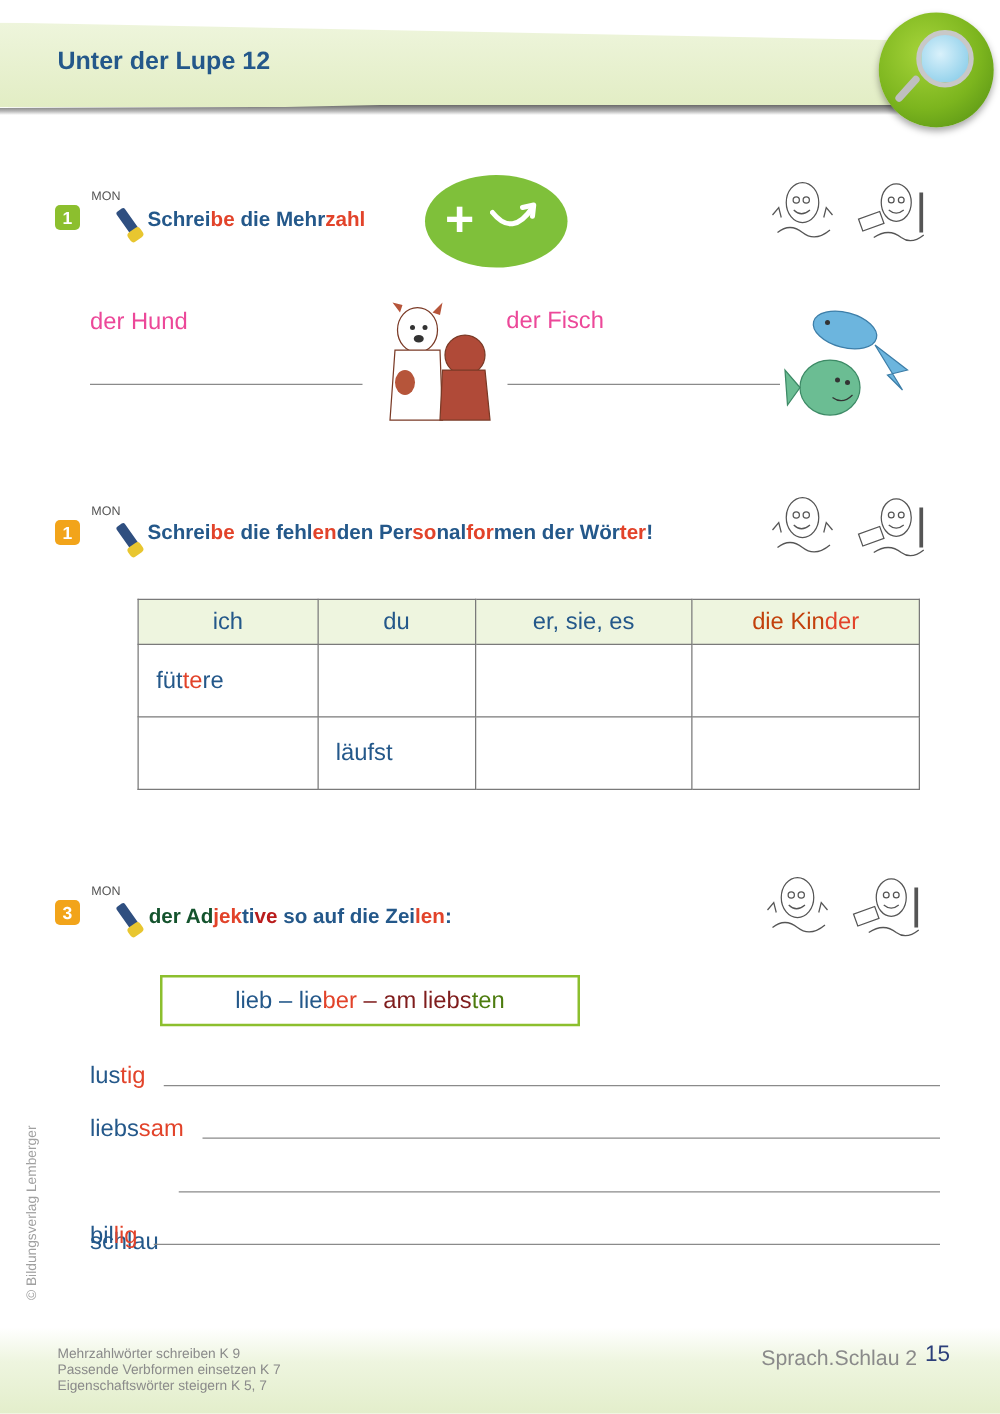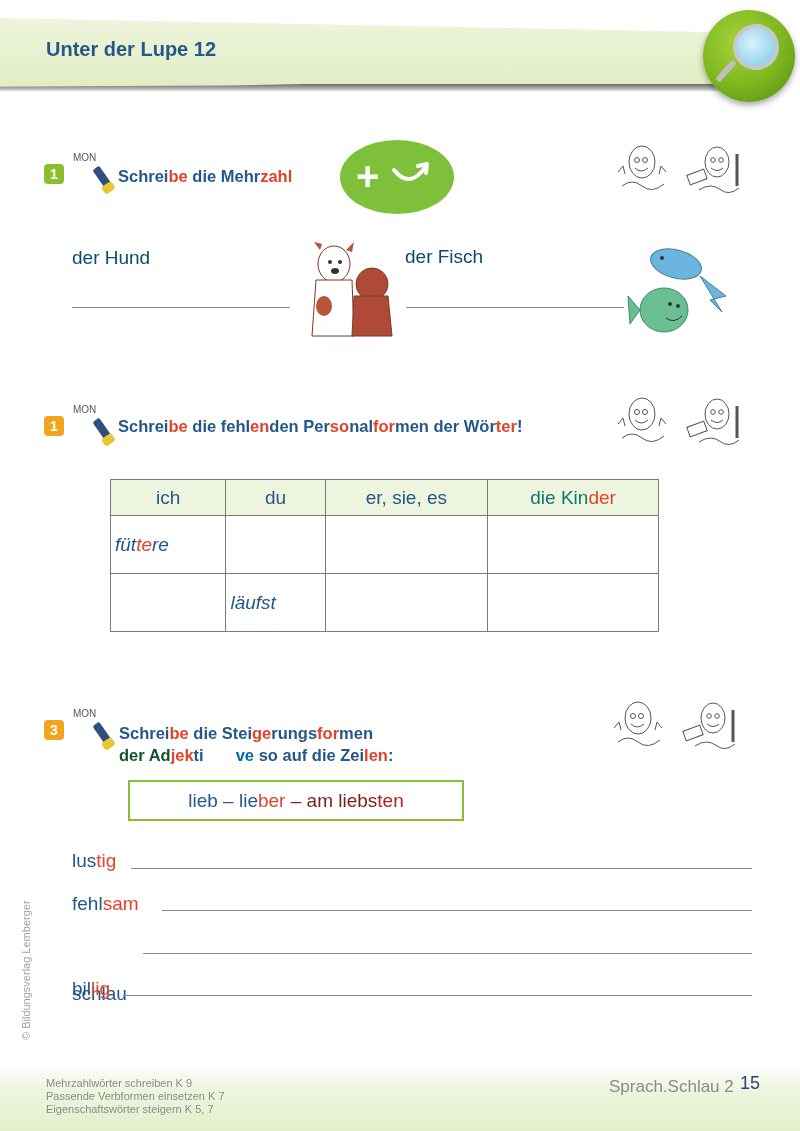--- a/index.html
+++ b/index.html
@@ -30,28 +30,28 @@
   .task { position:absolute; font-size:16.5px; font-weight:bold; line-height:22px; color:#24588a; }
 
   .plus-badge { position:absolute; left:340px; top:140px; width:114px; height:74px; border-radius:50%;
      background:#7fc03a; }
   .plus-badge .plus { position:absolute; left:16px; top:14px; font-size:40px; font-weight:bold; color:#fff; line-height:44px; }
   .plus-badge .arrow { position:absolute; left:52px; top:20px; width:40px; height:28px; }
 
   .octo { position:absolute; width:60px; height:58px; }
   .octo svg { width:100%; height:100%; }
 
-  .word { position:absolute; font-size:19px; color:#0c4a6e; }
+  .word { position:absolute; font-size:19px; color:#ec4899; }
   .line { position:absolute; height:1px; background:#8a8a8a; }
   .pic { position:absolute; }
 
-  table.pt { position:absolute; left:110px; top:479px; width:549px; border-collapse:collapse; }
+  table.pt { position:absolute; left:110px; top:479px; width:626px; border-collapse:collapse; }
   table.pt td { border:1px solid #7a7a7a; font-size:19px; color:#24588a; }
   table.pt tr.head td { background:#eef5df; height:33px; text-align:center; }
-  table.pt tr.body td { height:55px; padding-left:4px;font-style:italic; }
+  table.pt tr.body td { height:55px; padding-left:14px; }
 
   .example-box { position:absolute; left:128px; top:780px; width:332px; height:37px; border:2px solid #8cbf2e;
      text-align:center; font-size:19px; line-height:37px; color:#24588a; }
 
   .adj { position:absolute; font-size:19px; color:#24588a; }
 
   .copyright { position:absolute; left:20px; top:1040px; transform-origin:left top; transform:rotate(-90deg);
      font-size:11px; color:#a0a0a0; white-space:nowrap; }
 
   .footer { position:absolute; left:0; top:1062px; width:800px; height:69px;
@@ -166,43 +166,42 @@
       <path d="M14 48 Q26 40 36 48 Q44 54 54 46" stroke="#555" fill="none"></path>
     </svg>
 </div>
 
 <table class="pt">
   <tbody>
       <tr class="head">
     <td>ich</td>
     <td>du</td>
     <td>er, sie, es</td>
-    <td><span style="color: #0f766e;">die Kin</span><span style="color: rgb(226, 67, 42);">der</span></td>
+    <td><span style="color: #c2410c;">die Kin</span><span style="color: rgb(226, 67, 42);">der</span></td>
   </tr>
   <tr class="body">
     <td><span style="color: rgb(36, 88, 138);">füt</span><span style="color: rgb(226, 67, 42);">te</span><span style="color: rgb(36, 88, 138);">re</span></td>
     <td></td>
     <td></td>
     <td></td>
   </tr>
   <tr class="body">
     <td></td>
     <td>läufst</td>
     <td></td>
     <td></td>
   </tr>
 </tbody>
   </table>
 
 <div class="num orange" style="left:44px;top:720px;">3</div>
 <div class="mon" style="left:73px;top:708px;">MON</div>
 <div class="pencil" style="left:98px;top:722px;"></div>
 <div class="task" style="left:119px;top:722px;">
-  <div><span style="color: rgb(36, 88, 138);">Schrei</span><span style="color: rgb(226, 67, 42);">be</span><span style="color: rgb(36, 88, 138);"> die Stei</span><span style="color: rgb(226, 67, 42);">ge</span><span style="color: rgb(36, 88, 138);">rungs</span><span style="color: rgb(226, 67, 42);">for</span><span style="color: rgb(36, 88, 138);">men</span></div>
-  <div><span style="color: #14532d;">der Ad</span><span style="color: rgb(226, 67, 42);">jek</span><span style="color: rgb(36, 88, 138);">ti</span><span style="color: #0369a1; padding-left: 32px;">ve</span><span style="color: rgb(36, 88, 138);"> so auf die Zei</span><span style="color: rgb(226, 67, 42);">len</span><span style="color: rgb(36, 88, 138);">:</span></div>
+  <div><span style="color: #14532d;">der Ad</span><span style="color: rgb(226, 67, 42);">jek</span><span style="color: rgb(36, 88, 138);">ti</span><span style="color: #b91c1c;">ve</span><span style="color: rgb(36, 88, 138);"> so auf die Zei</span><span style="color: rgb(226, 67, 42);">len</span><span style="color: rgb(36, 88, 138);">:</span></div>
 </div>
 <div class="octo" style="left:608px;top:698px;">
   <svg viewBox="0 0 60 58">
       <ellipse cx="30" cy="20" rx="13" ry="16" fill="#fff" stroke="#555"></ellipse>
       <circle cx="25" cy="18" r="2.5" fill="none" stroke="#555"></circle>
       <circle cx="33" cy="18" r="2.5" fill="none" stroke="#555"></circle>
       <path d="M23 26 Q29 32 36 26" stroke="#555" fill="none"></path>
       <path d="M10 44 Q20 36 30 44 Q40 52 52 42" stroke="#555" fill="none"></path>
       <path d="M6 30 l5 -6 l2 8" stroke="#555" fill="none"></path>
       <path d="M54 30 l-5 -6 l-2 8" stroke="#555" fill="none"></path>
@@ -213,25 +212,25 @@
       <ellipse cx="32" cy="20" rx="12" ry="15" fill="#fff" stroke="#555"></ellipse>
       <circle cx="28" cy="18" r="2.3" fill="none" stroke="#555"></circle>
       <circle cx="36" cy="18" r="2.3" fill="none" stroke="#555"></circle>
       <path d="M26 26 Q32 31 38 26" stroke="#555" fill="none"></path>
       <rect x="3" y="30" width="18" height="10" fill="#fff" stroke="#555" transform="rotate(-20 12 35)"></rect>
       <path d="M52 12 L52 44" stroke="#555" stroke-width="3"></path>
       <path d="M14 48 Q26 40 36 48 Q44 54 54 46" stroke="#555" fill="none"></path>
     </svg>
 </div>
 
-<div class="example-box"><span style="color: rgb(36, 88, 138);">lieb – lie</span><span style="color: rgb(226, 67, 42);">ber</span><span style="color: #7f1d1d;"> – am liebs</span><span style="color: #b91c1c;">ten</span></div>
+<div class="example-box"><span style="color: rgb(36, 88, 138);">lieb – lie</span><span style="color: rgb(226, 67, 42);">ber</span><span style="color: #7f1d1d;"> – am liebs</span><span style="color: #4d7c0f;">ten</span></div>
 
 <div class="adj" style="left:72px;top:850px;"><span style="color: rgb(36, 88, 138); margin-top: 16px;">lus</span><span style="color: rgb(226, 67, 42);">tig</span></div>
 <div class="line" style="left:131px;top:868px;width:621px;"></div>
-<div class="adj" style="left:72px;top:893px;"><span style="color: rgb(36, 88, 138);">fehl</span><span style="color: rgb(226, 67, 42);">sam</span></div>
+<div class="adj" style="left:72px;top:893px;"><span style="color: rgb(36, 88, 138);">liebs</span><span style="color: rgb(226, 67, 42);">sam</span></div>
 <div class="line" style="left:162px;top:910px;width:590px;"></div>
 <div class="adj" style="left:72px;top:935px;margin-top:48px;"><span style="color: rgb(36, 88, 138);">schlau</span></div>
 <div class="line" style="left:143px;top:953px;width:609px;"></div>
 <div class="adj" style="left:72px;top:978px;"><span style="color: rgb(36, 88, 138);">bil</span><span style="color: rgb(226, 67, 42);">lig</span></div>
 <div class="line" style="left:123px;top:995px;width:629px;"></div>
 
 <div class="copyright">© Bildungsverlag Lemberger</div>
 
 <div class="footer"></div>
 <div class="foot-refs">

